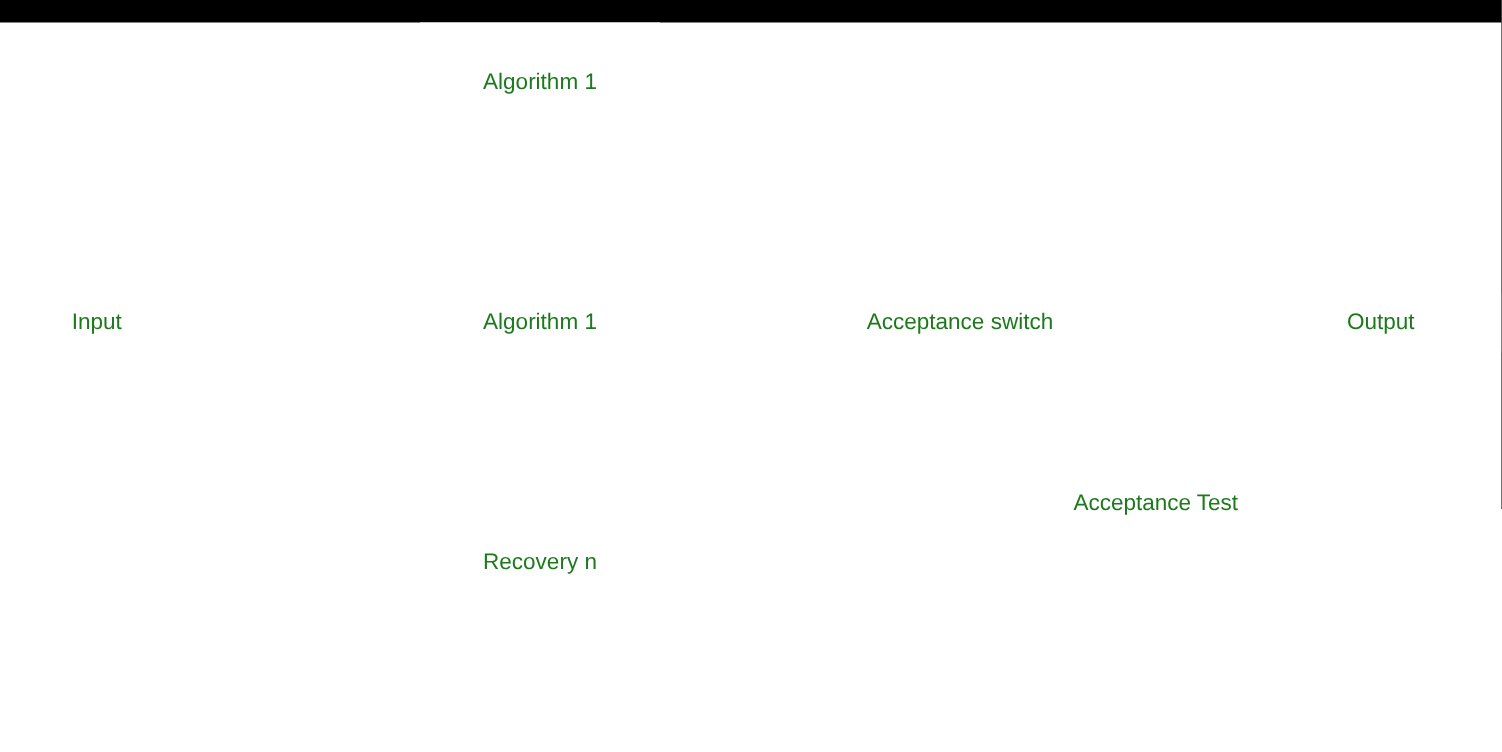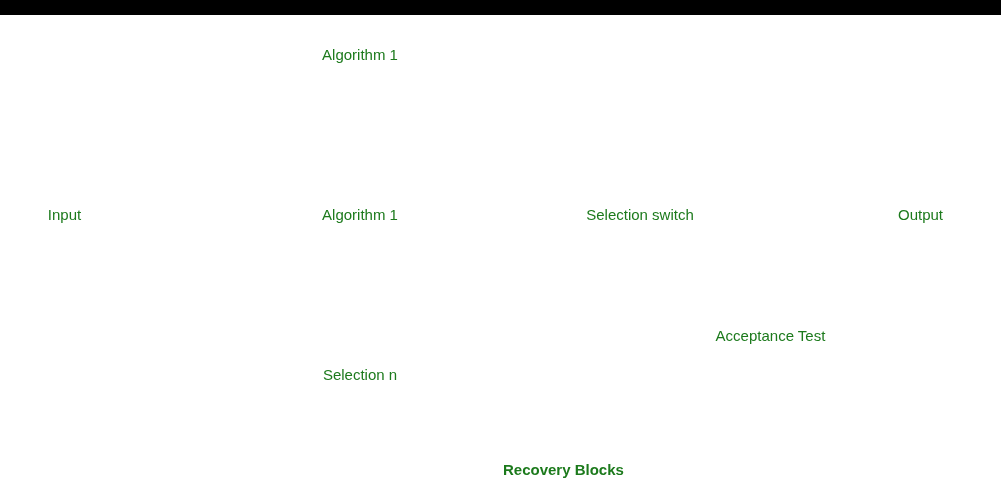--- a/index.html
+++ b/index.html
@@ -57,30 +57,29 @@
 
   <div class="node" style="left: -1px; top: 160px; width: 131px; height: 80px; background: rgb(255, 255, 255); color: rgb(28, 122, 28);">
     <span class="node-label">Input</span>
   </div>
 
   <div class="node" style="left: 280px; top: 160px; width: 160px; height: 80px; background: rgb(255, 255, 255); color: rgb(28, 122, 28);">
     <span class="node-label">Algorithm 1</span>
   </div>
 
   <div class="node" style="left: 560px; top: 160px; width: 160px; height: 80px; background: rgb(255, 255, 255); color: rgb(28, 122, 28);">
-    <span class="node-label">Selection switch</span>
+    <span class="node-label">Acceptance switch</span>
   </div>
 
   <div class="node" style="left: 840px; top: 160px; width: 161px; height: 80px; background: rgb(255, 255, 255); color: rgb(28, 122, 28); border-radius: 22px;">
     <span class="node-label">Output</span>
   </div>
 
   <div class="node" style="left: 681px; top: 281px; width: 159px; height: 79px; background: rgb(255, 255, 255); color: rgb(28, 122, 28); padding-left: 20px;">
     <span class="node-label">Acceptance Test</span>
   </div>
 
   <div class="node" style="left: 280px; top: 320px; width: 160px; height: 80px; background: rgb(255, 255, 255); color: rgb(28, 122, 28);">
-    <span class="node-label">Selection n</span>
+    <span class="node-label">Recovery n</span>
   </div>
 
-  <div class="caption" style="left: 503px; top: 446px; color: rgb(28, 122, 28);">Recovery Blocks</div>
 
 </div>
 
 </body></html>

